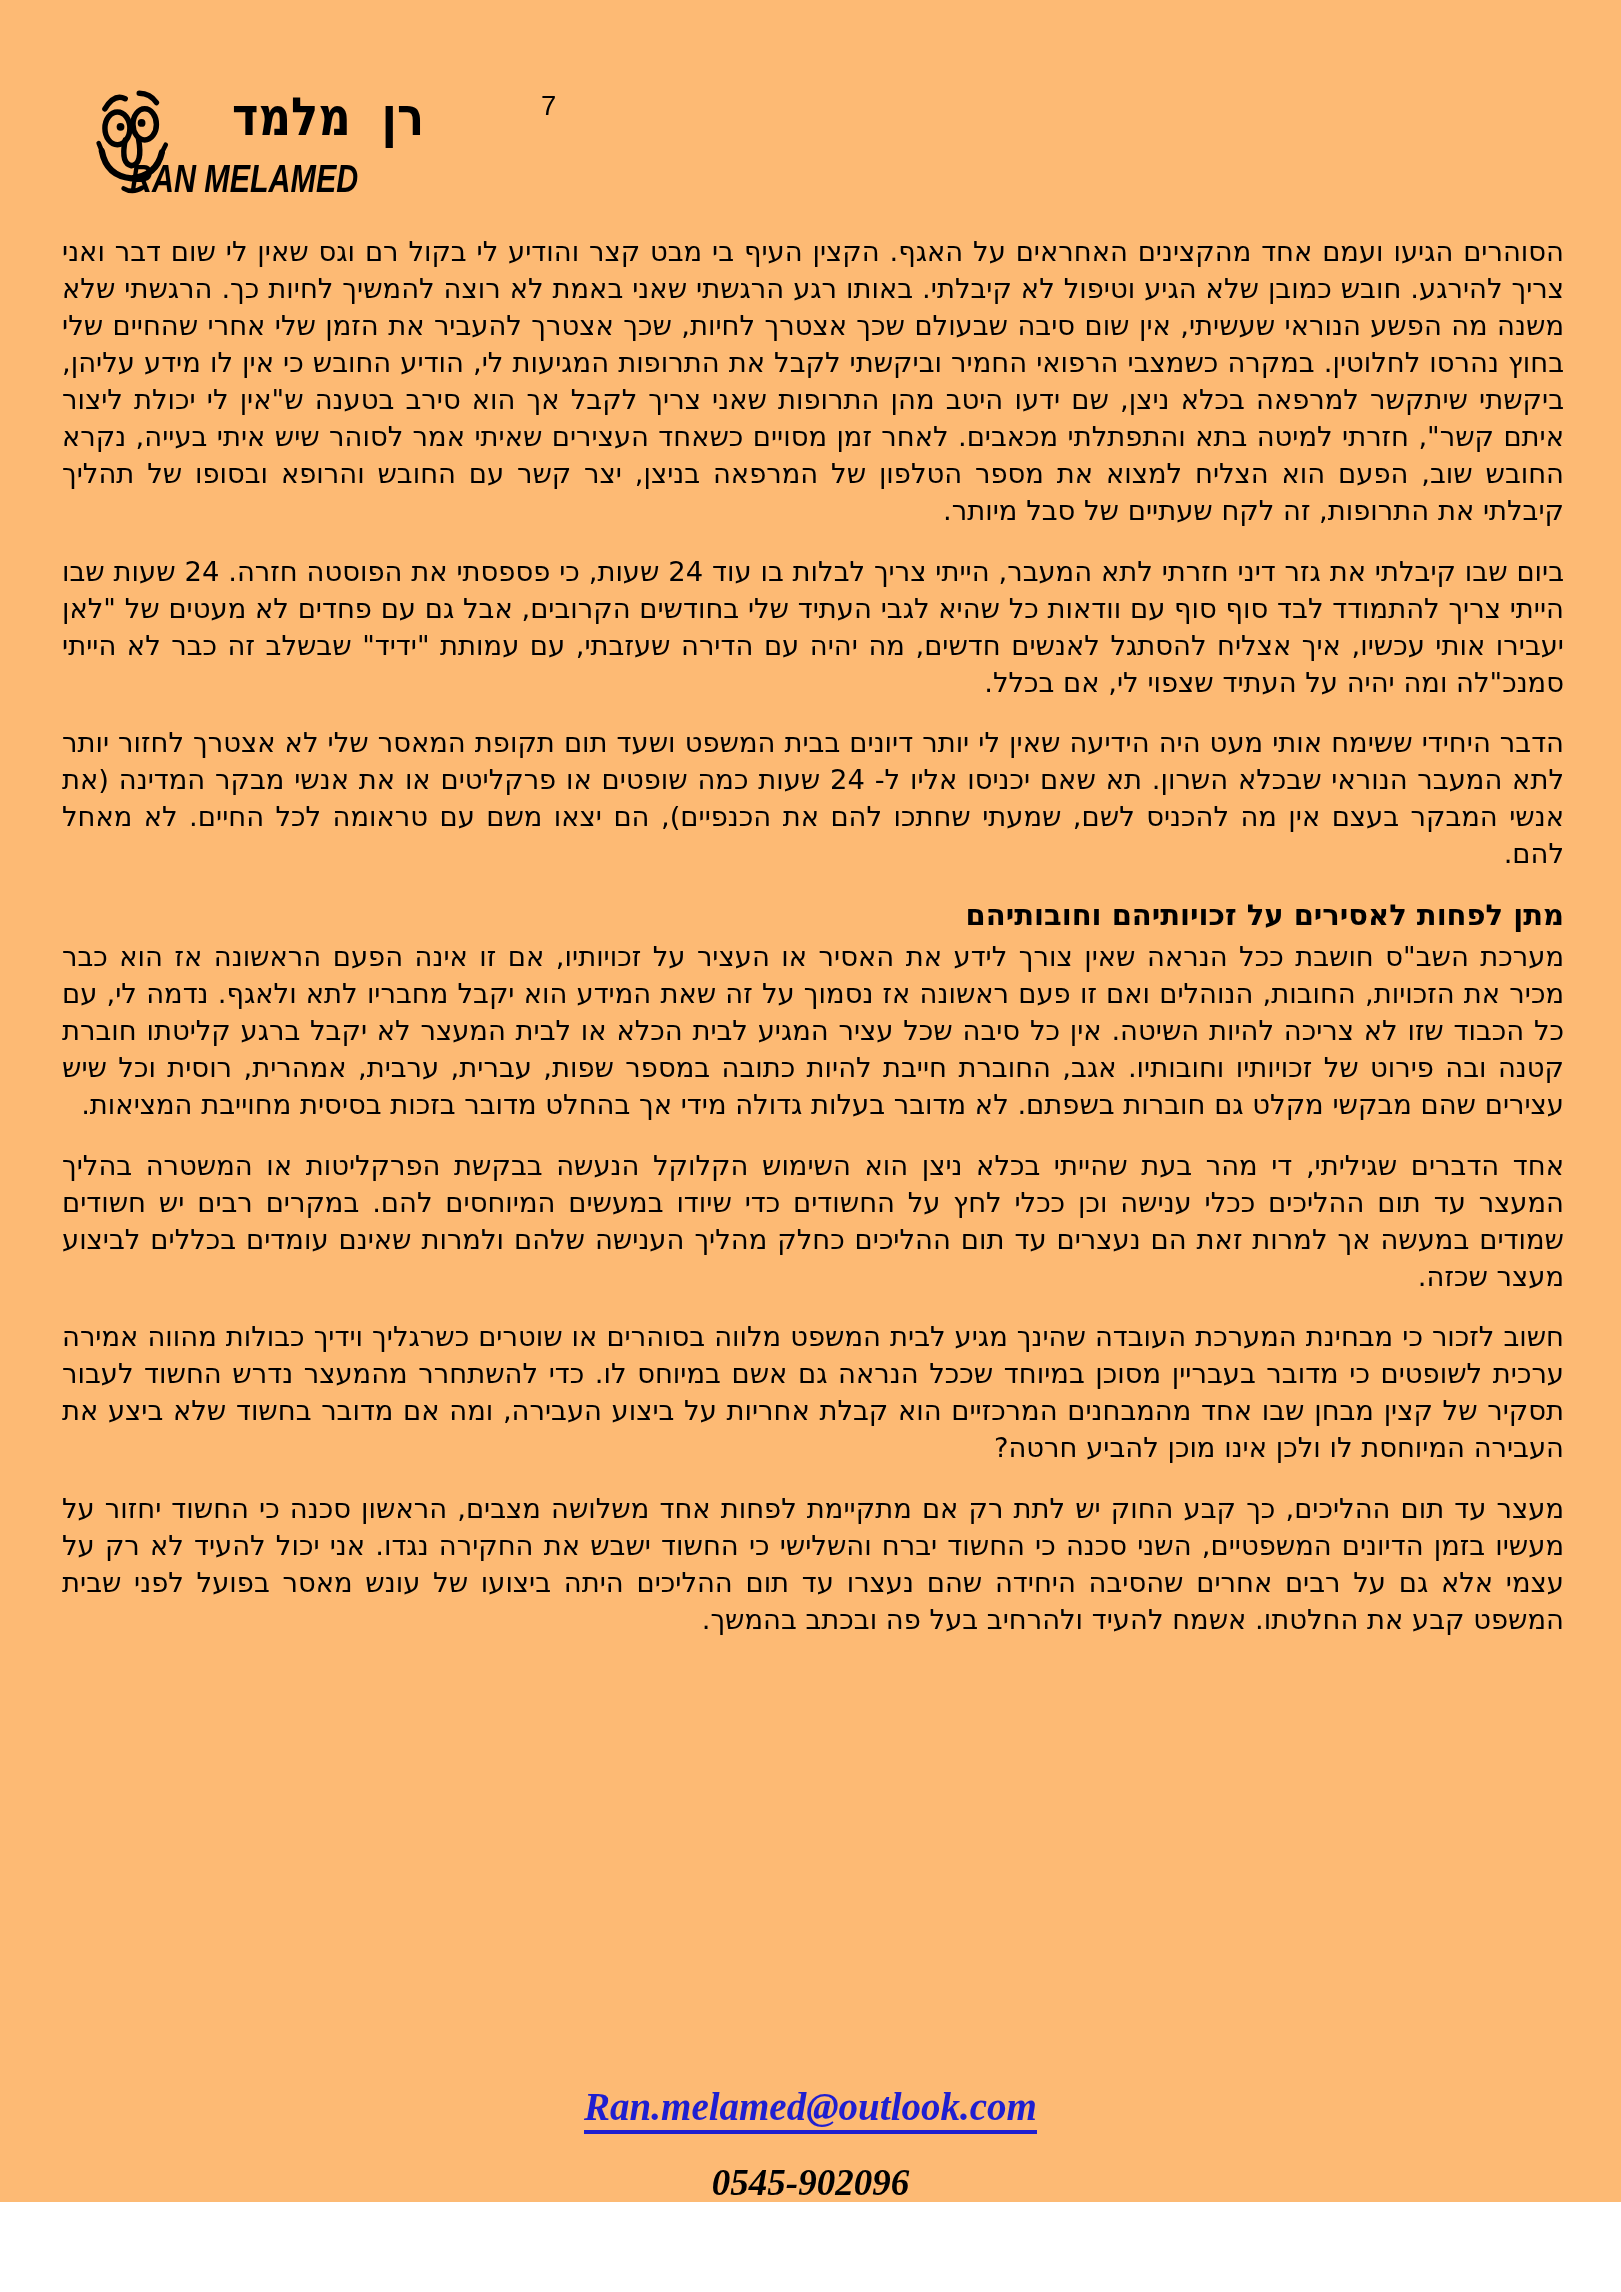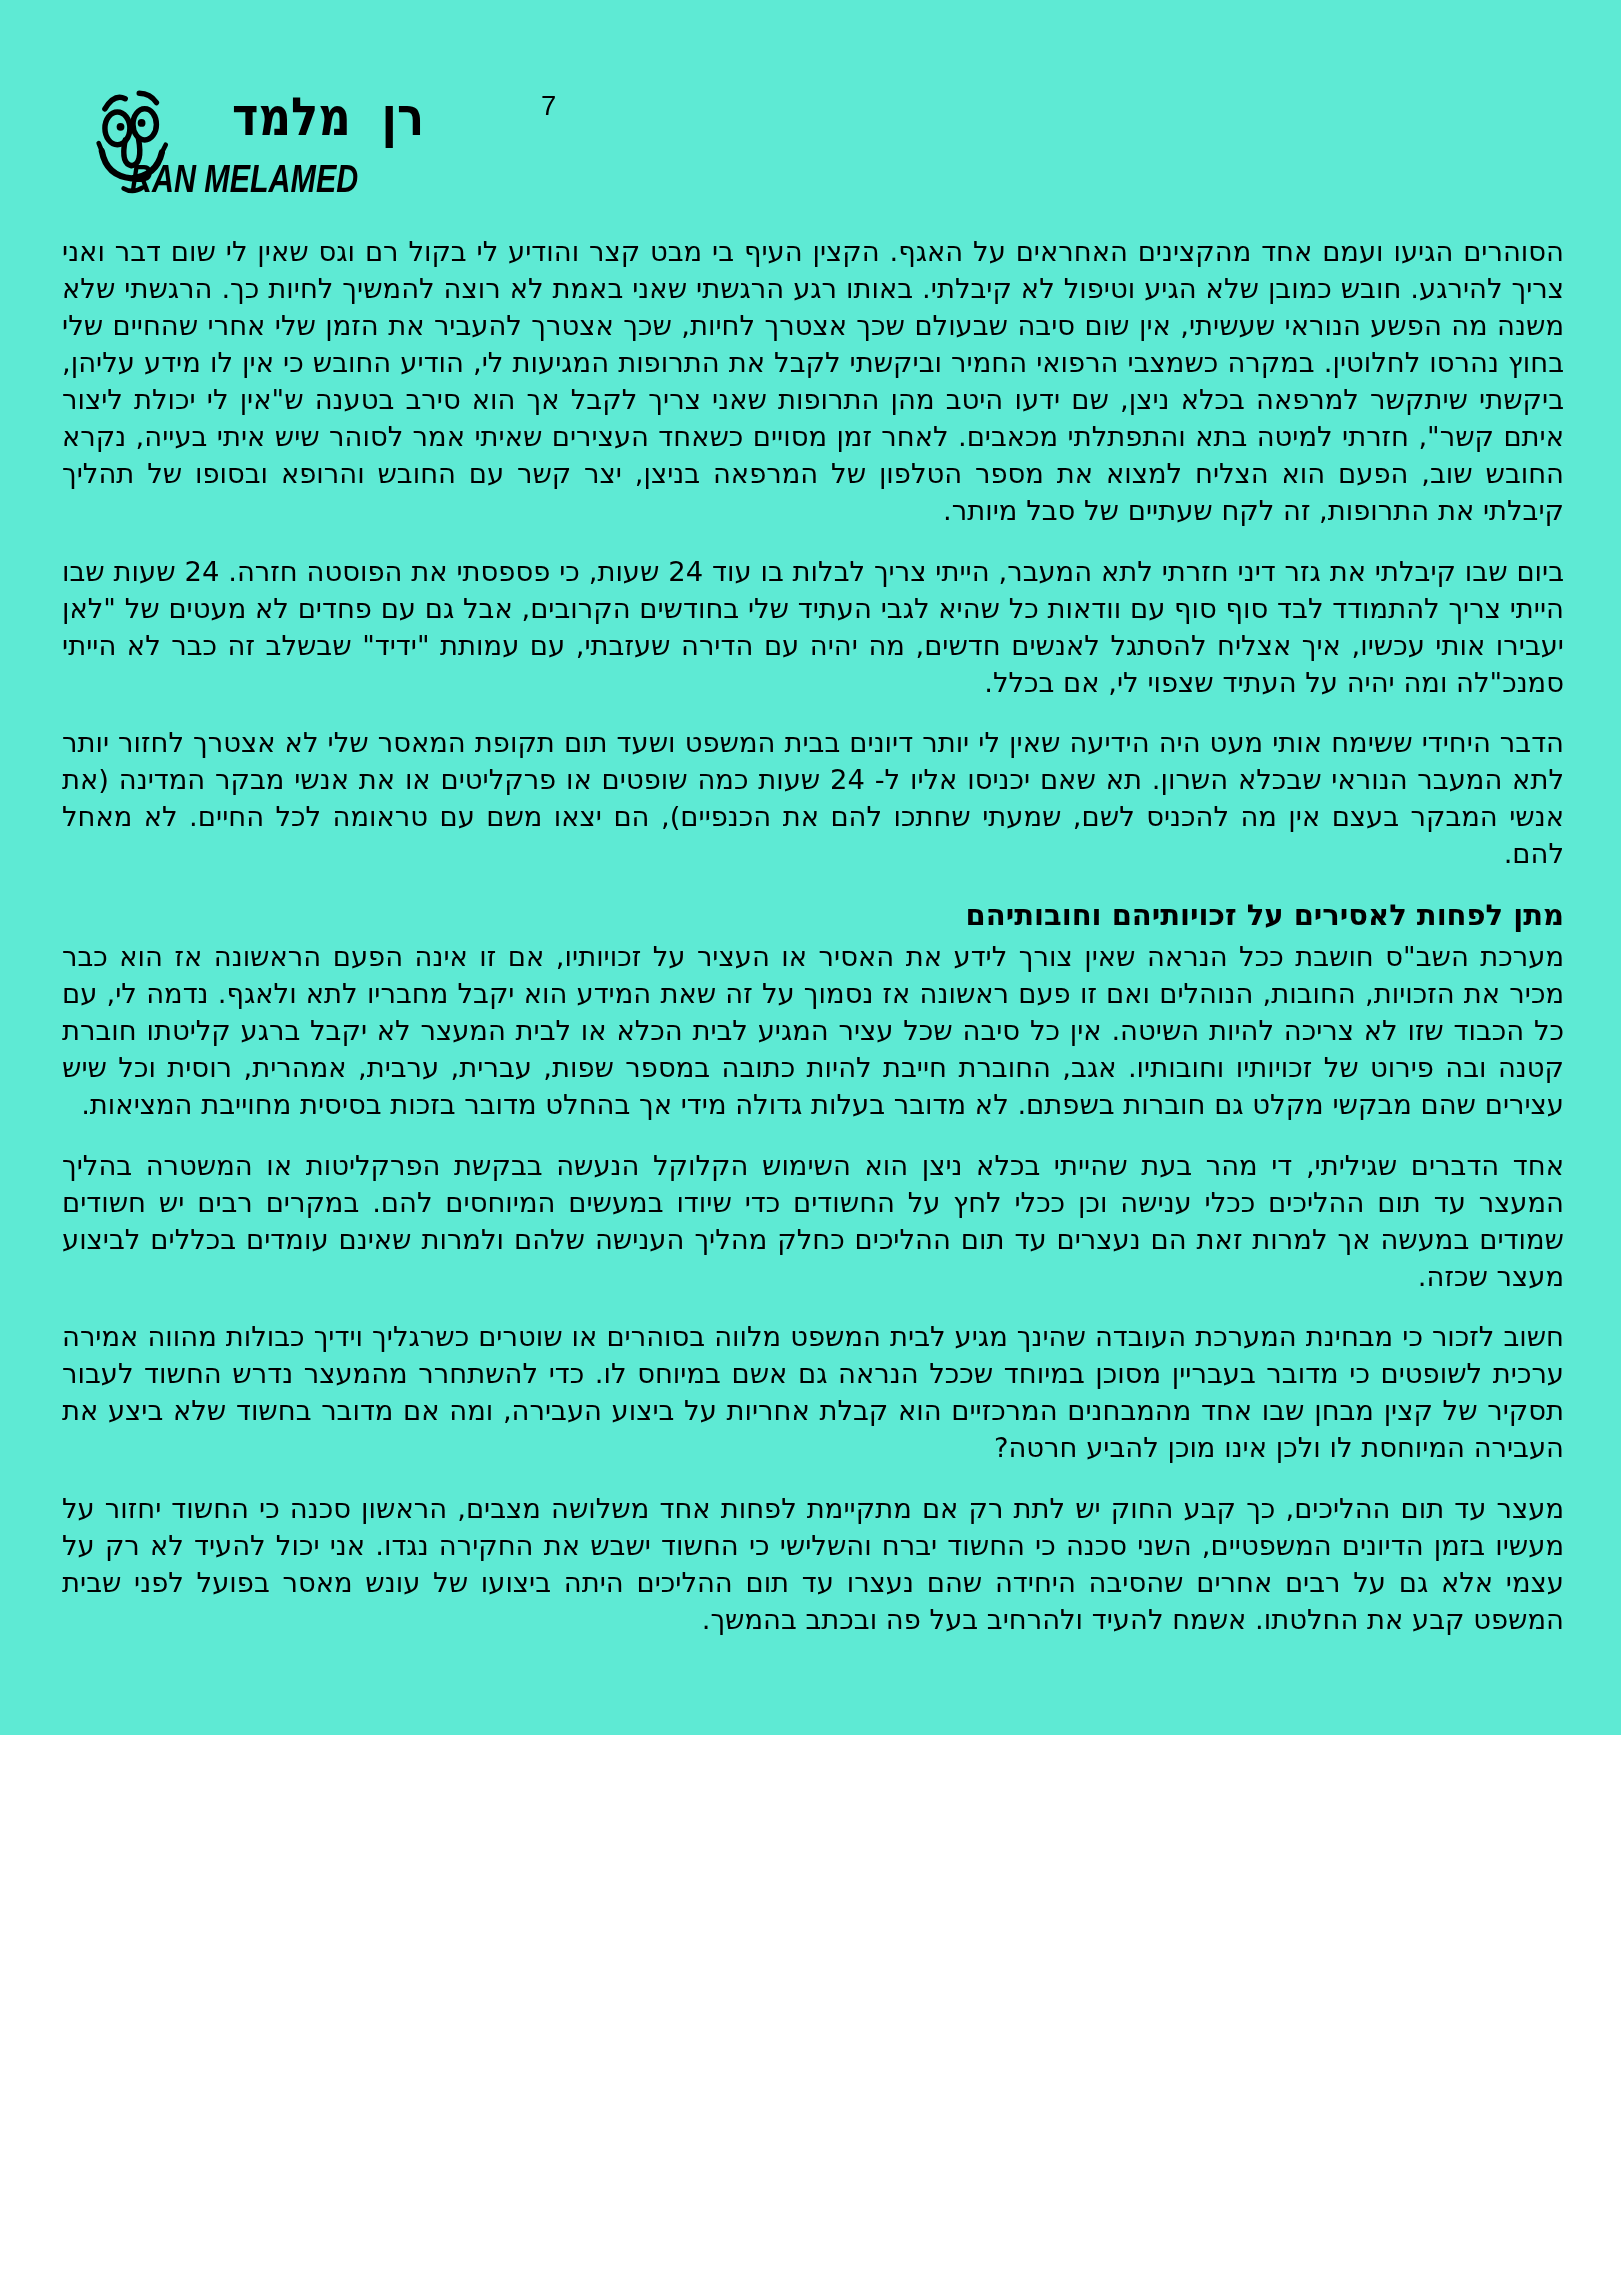--- a/index.html
+++ b/index.html
@@ -3,22 +3,22 @@
 <meta charset="utf-8">
 <style>
   html, body {
     margin: 0;
     padding: 0;
     background: #ffffff;
   }
   .page {
     position: relative;
     width: 1621px;
-    height: 1735px;
-    background: #5eead4;
+    height: 2202px;
+    background: #fdba74;
     overflow: hidden;
     color: #000000;
     font-family: "DejaVu Sans", sans-serif;
   }
   
   .logo-svg {
     position: absolute;
     left: 94px;
     top: 84px;
     width: 78px;
@@ -141,15 +141,19 @@
     <p>הסוהרים הגיעו ועמם אחד מהקצינים האחראים על האגף. הקצין העיף בי מבט קצר והודיע לי בקול רם וגס שאין לי שום דבר ואני צריך להירגע. חובש כמובן שלא הגיע וטיפול לא קיבלתי. באותו רגע הרגשתי שאני באמת לא רוצה להמשיך לחיות כך. הרגשתי שלא משנה מה הפשע הנוראי שעשיתי, אין שום סיבה שבעולם שכך אצטרך לחיות, שכך אצטרך להעביר את הזמן שלי אחרי שהחיים שלי בחוץ נהרסו לחלוטין.  במקרה כשמצבי הרפואי החמיר וביקשתי לקבל את התרופות המגיעות לי, הודיע החובש כי אין לו מידע עליהן, ביקשתי שיתקשר למרפאה בכלא ניצן, שם ידעו היטב מהן התרופות שאני צריך לקבל אך הוא סירב בטענה ש"אין לי יכולת ליצור איתם קשר", חזרתי למיטה בתא והתפתלתי מכאבים. לאחר זמן מסויים כשאחד העצירים שאיתי אמר לסוהר שיש איתי בעייה, נקרא החובש שוב, הפעם הוא הצליח למצוא את מספר הטלפון של המרפאה בניצן, יצר קשר עם החובש והרופא ובסופו של תהליך קיבלתי את התרופות, זה לקח שעתיים של סבל מיותר.</p>
     <p>ביום שבו קיבלתי את גזר דיני חזרתי לתא המעבר, הייתי צריך לבלות בו עוד 24 שעות, כי פספסתי את הפוסטה חזרה. 24 שעות שבו הייתי צריך להתמודד לבד סוף סוף עם וודאות כל שהיא לגבי העתיד שלי בחודשים הקרובים, אבל גם עם פחדים לא מעטים של "לאן יעבירו אותי עכשיו, איך אצליח להסתגל לאנשים חדשים, מה יהיה עם הדירה שעזבתי, עם עמותת "ידיד" שבשלב זה כבר לא הייתי סמנכ"לה ומה יהיה על העתיד שצפוי לי, אם בכלל.</p>
     <p>הדבר היחידי ששימח אותי מעט היה הידיעה שאין לי יותר דיונים בבית המשפט ושעד תום תקופת המאסר שלי לא אצטרך לחזור יותר לתא המעבר הנוראי שבכלא השרון. תא שאם יכניסו אליו ל- 24 שעות כמה שופטים או פרקליטים או את אנשי מבקר המדינה (את אנשי המבקר בעצם אין מה להכניס לשם, שמעתי שחתכו להם את הכנפיים), הם יצאו משם עם טראומה לכל החיים. לא מאחל להם.</p>
     <h2 class="section-heading">מתן לפחות לאסירים על זכויותיהם וחובותיהם</h2>
     <p>מערכת השב"ס חושבת ככל הנראה שאין צורך לידע את האסיר או העציר על זכויותיו, אם זו אינה הפעם הראשונה אז הוא כבר מכיר את הזכויות, החובות, הנוהלים ואם זו פעם ראשונה אז נסמוך על זה שאת המידע הוא יקבל מחבריו לתא ולאגף. נדמה לי, עם כל הכבוד שזו לא צריכה להיות השיטה. אין כל סיבה שכל עציר המגיע לבית הכלא או לבית המעצר לא יקבל ברגע קליטתו חוברת קטנה ובה פירוט של זכויותיו וחובותיו. אגב, החוברת חייבת להיות כתובה במספר שפות, עברית, ערבית, אמהרית, רוסית וכל שיש עצירים שהם מבקשי מקלט גם חוברות בשפתם. לא מדובר בעלות גדולה מידי אך בהחלט מדובר בזכות בסיסית מחוייבת המציאות.</p>
     <p>אחד הדברים שגיליתי, די מהר בעת שהייתי בכלא ניצן הוא השימוש הקלוקל הנעשה בבקשת הפרקליטות או המשטרה בהליך המעצר עד תום ההליכים ככלי ענישה וכן ככלי לחץ על החשודים כדי שיודו במעשים המיוחסים להם. במקרים רבים יש חשודים שמודים במעשה אך למרות זאת הם נעצרים עד תום ההליכים כחלק מהליך הענישה שלהם ולמרות שאינם עומדים בכללים לביצוע מעצר שכזה.</p>
     <p>חשוב לזכור כי מבחינת המערכת העובדה שהינך מגיע לבית המשפט מלווה בסוהרים או שוטרים כשרגליך וידיך כבולות מהווה אמירה ערכית לשופטים כי מדובר בעבריין מסוכן במיוחד שככל הנראה גם אשם במיוחס לו. כדי להשתחרר מהמעצר נדרש החשוד לעבור תסקיר של קצין מבחן שבו אחד מהמבחנים המרכזיים הוא קבלת אחריות על ביצוע העבירה, ומה אם מדובר בחשוד שלא ביצע את העבירה המיוחסת לו ולכן אינו מוכן להביע חרטה?</p>
     <p>מעצר עד תום ההליכים, כך קבע החוק יש לתת רק אם מתקיימת לפחות אחד משלושה מצבים, הראשון סכנה כי החשוד יחזור על מעשיו בזמן הדיונים המשפטיים, השני סכנה כי החשוד יברח והשלישי כי החשוד ישבש את החקירה נגדו. אני יכול להעיד לא רק על עצמי אלא גם על רבים אחרים שהסיבה היחידה שהם נעצרו עד תום ההליכים היתה ביצועו של עונש מאסר בפועל לפני שבית המשפט קבע את החלטתו. אשמח להעיד ולהרחיב בעל פה ובכתב בהמשך.</p>
   </main>
 
+  <div class="footer">
+    <a href="#" class="email-link">Ran.melamed@outlook.com</a>
+    <div class="phone-number">0545-902096</div>
+  </div>
 
 </div>
 
 
 </body></html>

